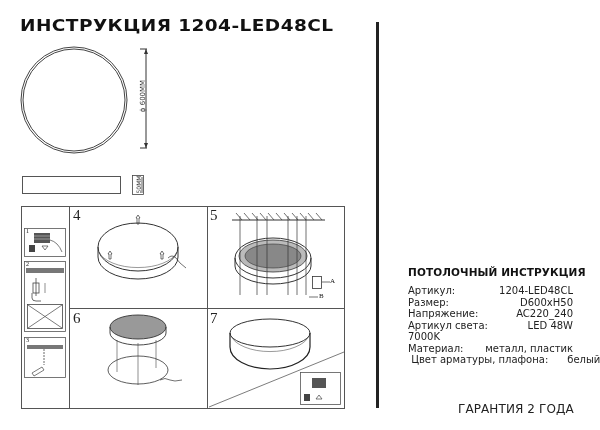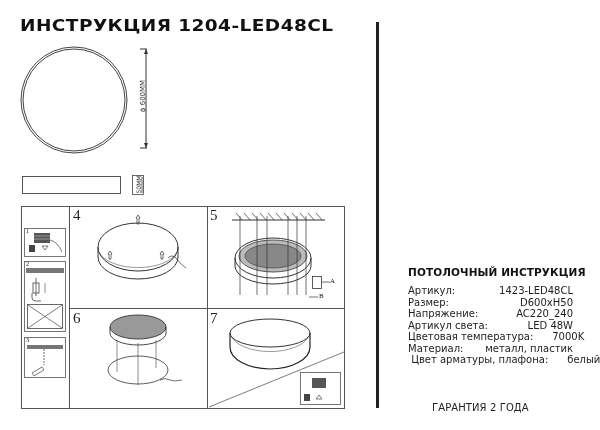--- a/index.html
+++ b/index.html
@@ -5,21 +5,21 @@
   html,body{margin:0;padding:0;background:#fff;}
   body{width:600px;height:430px;position:relative;overflow:hidden;font-family:"DejaVu Sans",sans-serif;color:#111;}
   .abs{position:absolute;}
   .title{left:20px;top:16px;font-family:"DejaVu Sans",sans-serif;font-weight:900;font-size:16.5px;letter-spacing:0.4px;color:#111;transform:scaleX(1.12);transform-origin:left top;}
   .vline{left:376px;top:22px;width:3px;height:386px;background:#222;}
   .grid{left:21px;top:206px;width:324px;height:203px;border:1px solid #555;box-sizing:border-box;}
   .panel-num{font-family:"Liberation Serif",serif;font-size:15px;color:#222;}
   .spec-head{left:408px;top:266px;font-weight:bold;font-size:10.5px;letter-spacing:0.1px;color:#111;}
   .spec{left:408px;width:165px;font-size:10px;line-height:11.5px;color:#222;}
   .spec .row{display:flex;justify-content:space-between;white-space:nowrap;gap:19px;}
-  .warranty{left:432px;top:402px;font-size:10px;color:#222;letter-spacing:0.1px;}
+  .warranty{left:458px;top:402px;font-size:12px;color:#222;letter-spacing:0.1px;}
   svg{position:absolute;overflow:visible;}
 </style>
 </head>
 <body>
 
 <div class="abs title">ИНСТРУКЦИЯ 1204-LED48CL</div>
 
 <svg style="left:0;top:0;" width="200" height="200">
   <circle cx="74" cy="100" r="53" fill="none" stroke="#444" stroke-width="1"></circle>
   <circle cx="74" cy="100" r="51" fill="none" stroke="#444" stroke-width="1"></circle>
@@ -147,36 +147,35 @@
   <path d="M316 399 l3 -4 l3 4 z" fill="none" stroke="#444" stroke-width="0.7"></path>
 </svg>
 
 <div class="abs vline"></div>
 
 <div class="abs spec-head">ПОТОЛОЧНЫЙ ИНСТРУКЦИЯ</div>
 
 <div class="abs spec" style="top:285px;">
   <div class="row">
     <span>Артикул:</span>
-    <span>1423-LED48CL</span>
+    <span>1204-LED48CL</span>
   </div>
   <div class="row">
     <span>Размер:</span>
     <span>D600xH50</span>
   </div>
   <div class="row">
     <span>Напряжение:</span>
     <span>AC220_240</span>
   </div>
   <div class="row">
     <span>Артикул света:</span>
     <span>LED 48W</span>
   </div>
   <div class="row">
-    <span>Цветовая температура:</span>
     <span>7000K</span>
   </div>
   <div class="row">
     <span>Материал:</span>
     <span>металл, пластик</span>
   </div>
   <div class="row">
     <span style="white-space:pre;"> Цвет арматуры, плафона:</span>
     <span>белый,</span>
   </div>

